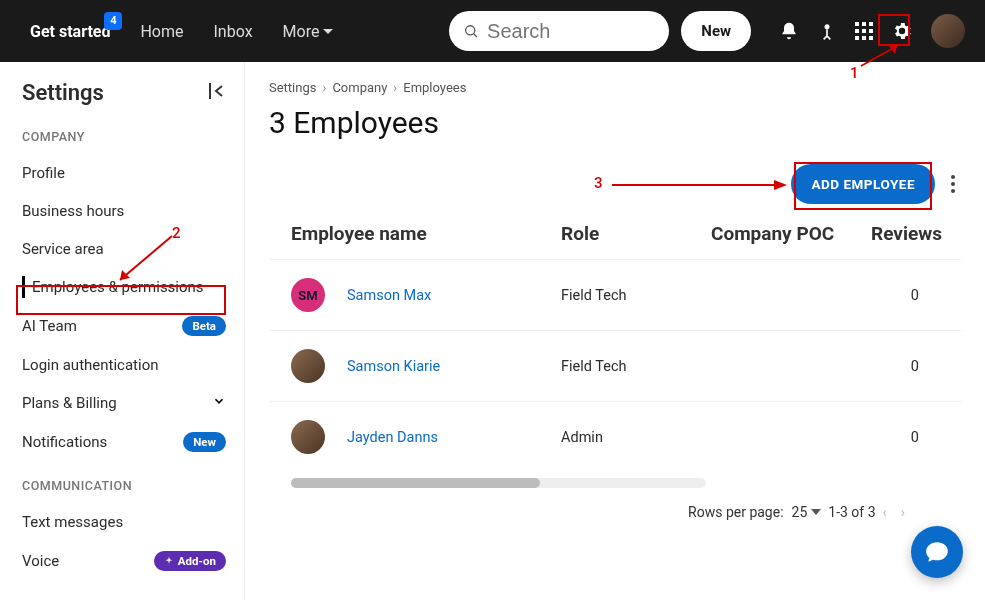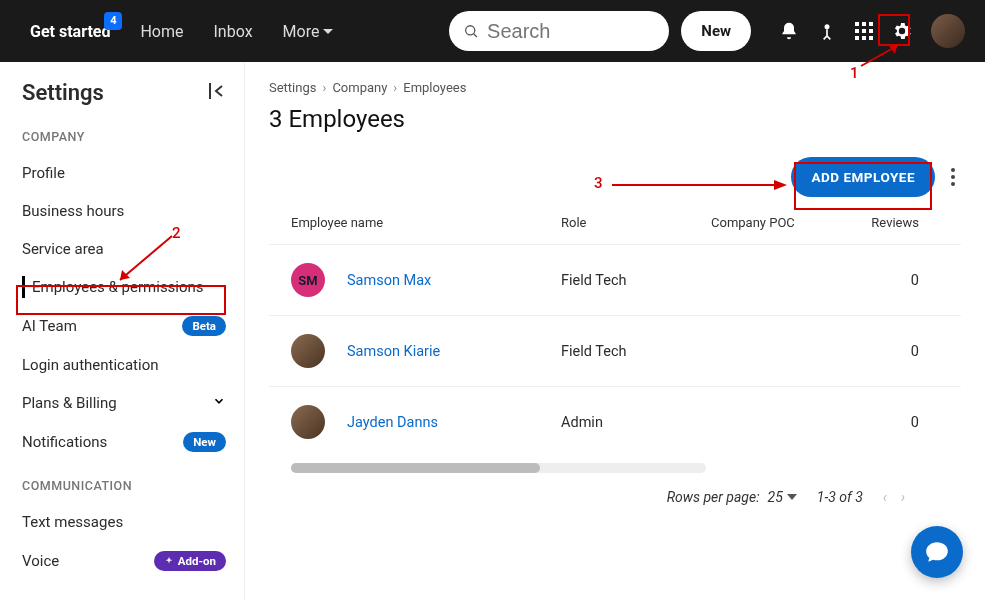--- a/index.html
+++ b/index.html
@@ -37,42 +37,42 @@
 .pill { border-radius: 12px; font-size: 11.5px; font-weight: 700; color: #fff; padding: 3px 10px; text-align: right; }
 .pill.beta { background: #0b6bcb; }
 .pill.new { background: #0b6bcb; }
 .pill.addon { background: #5c2db0; display: flex; align-items: center; gap: 4px; }
 .expand-caret { font-weight: 700; }
 
 
 .main { flex: 1; padding: 18px 24px 0 24px; position: relative; overflow: hidden; }
 .breadcrumb { font-size: 13px; color: #555; display: flex; gap: 6px; align-items: center; }
 .breadcrumb span.sep { color: #888; }
-.page-title { font-size: 24px; font-weight: 400; margin: 10px 0 24px 0; color: #111; }
+.page-title { font-size: 30px; font-weight: 400; margin: 10px 0 24px 0; color: #111; }
 .actions-row { display: flex; justify-content: flex-end; align-items: center; gap: 10px; margin-bottom: 10px; }
 .add-btn { background: #0b6bcb; color: #fff; font-weight: 700; letter-spacing: 0.5px; font-size: 13.5px; border-radius: 22px; padding: 12px 20px; cursor: pointer; }
 .menu-dots { display: flex; flex-direction: column; gap: 3px; padding: 6px; cursor: pointer; }
 .menu-dots span { width: 4px; height: 4px; border-radius: 50%; background: #444; }
 
 .table { width: 100%; }
-.thead { display: flex; padding: 8px 22px 14px 22px; color: #333; font-size: 13px; }
+.thead { display: flex; padding: 8px 22px 14px 22px; color: #333; font-size: 19px; font-weight: bold; }
 .col-name { flex: 0 0 270px; }
 .col-role { flex: 0 0 150px; }
 .col-poc { flex: 0 0 160px; }
 .col-reviews { flex: 1; text-align: right; padding-right: 20px; }
 .trow { display: flex; align-items: center; padding: 18px 22px; border-top: 1px solid #eee; font-size: 14.5px; }
 .emp-avatar { width: 34px; height: 34px; border-radius: 50%; margin-right: 22px; display: flex; align-items: center; justify-content: center; color: #0f172a; font-weight: 600; font-size: 13px; }
 .emp-avatar.pink { background: #d62e78; }
 .emp-avatar.photo { background: linear-gradient(135deg,#8a6a50,#4a3424); }
 .emp-name { color: #0b6bcb; cursor: pointer; }
 .trow .col-name { display: flex; align-items: center; }
 .fake-hscroll { height: 10px; background: #eee; margin: 6px 0 0 0; border-radius: 5px; width: 60%; margin-left: 22px; }
 .fake-hscroll .thumb { height: 100%; width: 60%; background: #bcbcbc; border-radius: 5px; }
 
-.pagination { display: flex; align-items: center; justify-content: flex-end; gap: 20px; padding: 16px 56px 0 0; font-size: 14px; color: #333; font-style: italic; }
+.pagination { display: flex; align-items: center; justify-content: flex-end; gap: 7px; padding: 16px 56px 0 0; font-size: 14px; color: #333; }
 .rpp { display: flex; align-items: center; gap: 8px; }
 .rpp-select { display: flex; align-items: center; gap: 4px; cursor: pointer; }
 .pag-arrows { display: flex; gap: 14px; color: #bbb; }
 
 .fab { position: absolute; right: 22px; bottom: 22px; width: 52px; height: 52px; border-radius: 50%; background: #0b6bcb; display: flex; align-items: center; justify-content: center; color: #fff; cursor: pointer; box-shadow: 0 4px 12px rgba(0,0,0,0.25); }
 
 
 .anno-box { position: absolute; border: 2px solid #d40000; pointer-events: none; }
 .anno-label { position: absolute; color: #d40000; font-size: 15px; font-weight: 500; pointer-events: none; }
 .anno-arrow { position: absolute; pointer-events: none; }

